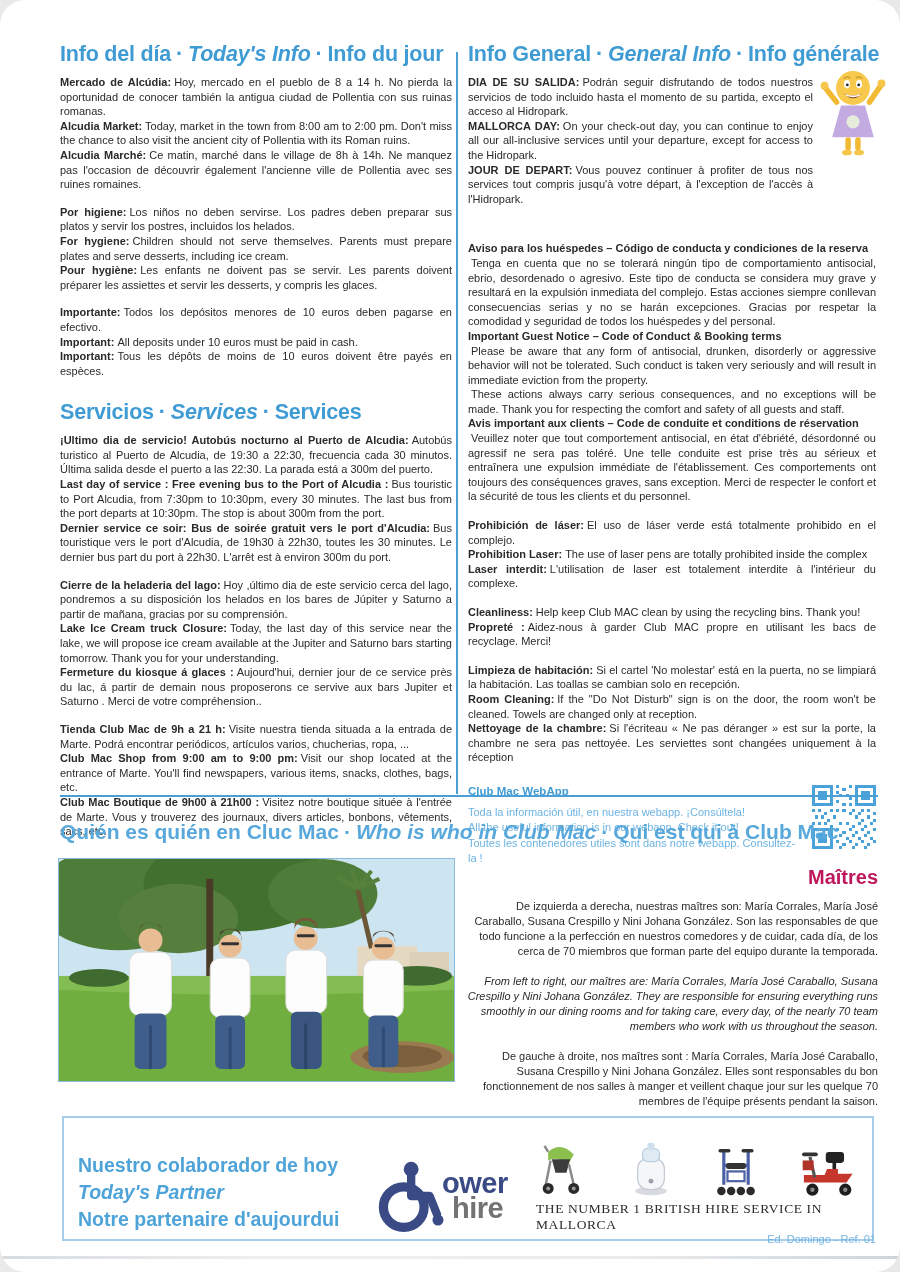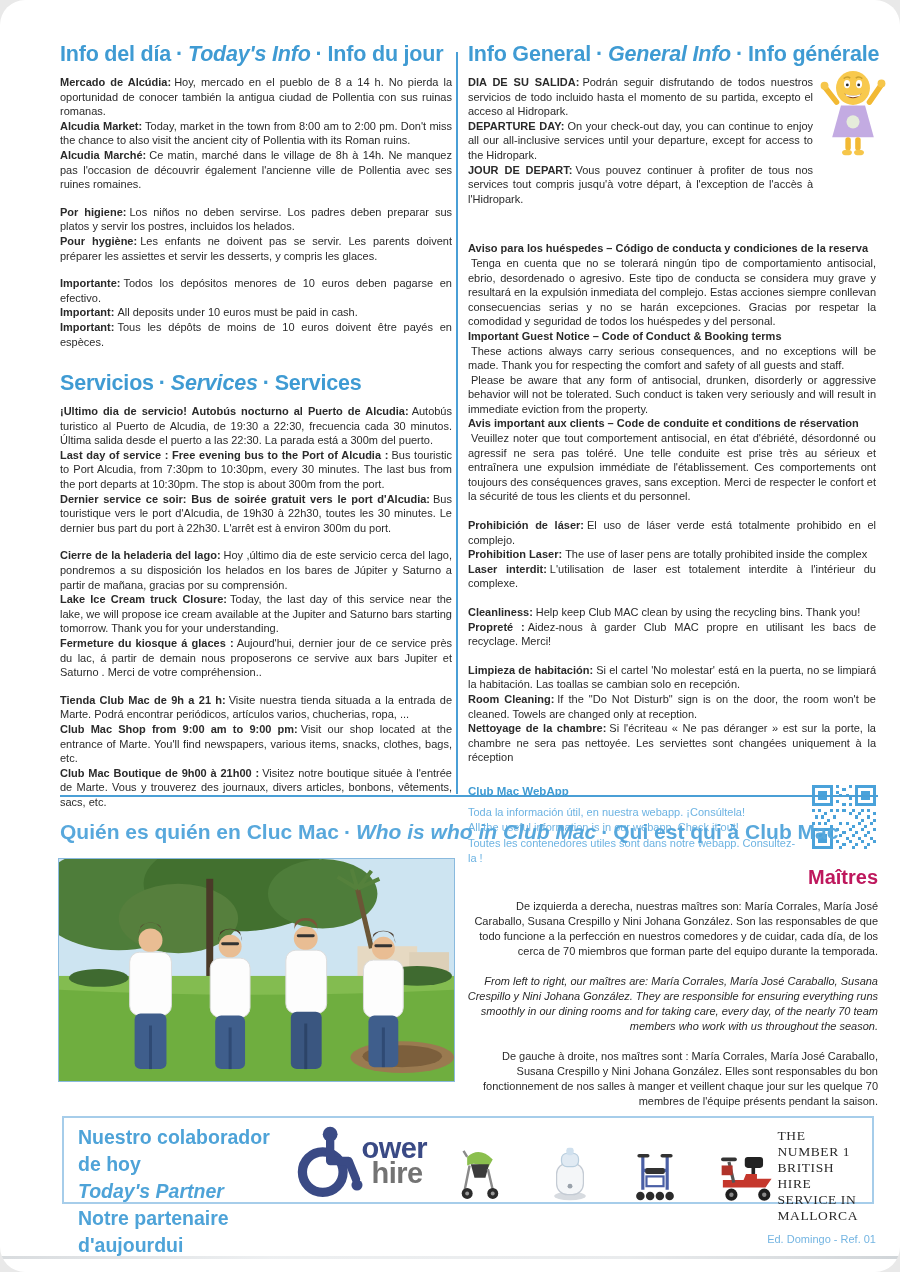--- a/index.html
+++ b/index.html
@@ -30,29 +30,29 @@
   .webapp-title{font-size:11.5px;font-weight:bold;color:#3f9bd3;margin-bottom:8px;}
   .webapp-line{font-size:11px;line-height:15.5px;color:#6db3e2;}
   .qr{width:64px;height:64px;flex:0 0 auto;}
   
   .photo{position:absolute;left:58px;top:858px;width:397px;height:224px;border:1px solid #8abade;box-sizing:border-box;}
   .maitres{position:absolute;left:466px;top:866px;width:412px;text-align:right;}
   .maitres-title{font-size:20px;font-weight:bold;color:#be185d;margin:0 0 10px 0;}
   .maitres p{margin:0 0 15px 0;font-size:11px;line-height:15px;color:#2a2a2a;}
   .maitres p.em{font-style:italic;}
   
-  .partner-box{position:absolute;left:62px;top:1116px;width:812px;height:88px;border:2px solid #a6cdea;
-               box-sizing:border-box;display:flex;align-items:flex-start;padding:6px 14px;gap:10px;}
+  .partner-box{position:absolute;left:62px;top:1116px;width:812px;height:125px;border:2px solid #a6cdea;
+               box-sizing:border-box;display:flex;align-items:flex-end;padding:6px 14px;gap:10px;}
   .partner-lines{width:300px;color:#4ea3d8;font-weight:bold;font-size:19.5px;line-height:27px;}
   .partner-lines .em{font-style:italic;}
   .logo{display:flex;align-items:center;width:150px;flex:0 0 auto;}
   .logo-text{margin-left:-8px;line-height:.85;}
   .logo-top{font-size:29px;font-weight:bold;color:#3a4a85;letter-spacing:-.5px;}
   .logo-bottom{font-size:29px;font-weight:bold;color:#737373;letter-spacing:-.5px;margin-left:10px;}
-  .hire-col{display:flex;align-items:center;flex:1;}
+  .hire-col{display:flex;flex-direction:column;align-items:center;flex:1;}
   .products{display:flex;align-items:flex-end;gap:34px;justify-content:center;}
   .tagline{margin-top:4px;font-family:"Liberation Serif",serif;font-size:13.5px;letter-spacing:.6px;color:#2b2b2b;}
   .footer{position:absolute;right:24px;top:1233px;font-size:11px;color:#74b5e2;}
   .bottom-scan{position:absolute;left:0;top:1256px;width:900px;height:3px;
                background:linear-gradient(90deg,#b9bfc4,#dfe3e6 30%,#d7dbde 70%,#aab2b8);opacity:.55;}
 </style>
 </head>
 <body>
 
 <div class="page">
@@ -63,20 +63,21 @@
     <div class="block">
 
     <div class="row"><span class="lbl">Mercado de Alcúdia:</span><span>Hoy, mercado en el pueblo de 8 a 14 h. No pierda la oportunidad de conocer también la antigua ciudad de Pollentia con sus ruinas romanas.</span></div>
         <div class="row em"><span class="lbl">Alcudia Market:</span><span>Today, market in the town from 8:00 am to 2:00 pm. Don't miss the chance to also visit the ancient city of Pollentia with its Roman ruins.</span></div>
         <div class="row"><span class="lbl">Alcudia Marché:</span><span>Ce matin, marché dans le village de 8h à 14h. Ne manquez pas l'occasion de découvrir également l'ancienne ville de Pollentia avec ses ruines romaines.</span></div>
       </div>
 
     <div class="block">
 
     <div class="row"><span class="lbl">Por higiene:</span><span>Los niños no deben servirse. Los padres deben preparar sus platos y servir los postres, incluidos los helados.</span></div>
+        <div class="row em"><span class="lbl">For hygiene:</span><span>Children should not serve themselves. Parents must prepare plates and serve desserts, including ice cream.</span></div>
         <div class="row"><span class="lbl">Pour hygiène:</span><span>Les enfants ne doivent pas se servir. Les parents doivent préparer les assiettes et servir les desserts, y compris les glaces.</span></div>
       </div>
 
     <div class="block">
 
     <div class="row"><span class="lbl">Importante:</span><span>Todos los depósitos menores de 10 euros deben pagarse en efectivo.</span></div>
         <div class="row em"><span class="lbl">Important:</span><span>All deposits under 10 euros must be paid in cash.</span></div>
         <div class="row"><span class="lbl">Important:</span><span>Tous les dépôts de moins de 10 euros doivent être payés en espèces.</span></div>
       </div>
 
@@ -105,31 +106,31 @@
   </div>
 
   <div class="vdivider"></div>
 
   <div class="col-right">
     <h2 class="sec-head"><span>Info General</span><span class="dot">·</span><span class="it">General Info</span><span class="dot">·</span><span>Info générale</span></h2>
 
     <div class="block" style="width:345px;">
 
     <div class="row"><span class="lbl">DIA DE SU SALIDA:</span><span>Podrán seguir disfrutando de todos nuestros servicios de todo incluido hasta el momento de su partida, excepto el acceso al Hidropark.</span></div>
-        <div class="row em"><span class="lbl">DEPARTURE DAY:</span><span>On your check-out day, you can continue to enjoy all our all-inclusive services until your departure, except for access to the Hidropark.</span></div>
+        <div class="row em"><span class="lbl">MALLORCA DAY:</span><span>On your check-out day, you can continue to enjoy all our all-inclusive services until your departure, except for access to the Hidropark.</span></div>
         <div class="row"><span class="lbl">JOUR DE DEPART:</span><span>Vous pouvez continuer à profiter de tous nos services tout compris jusqu'à votre départ, à l'exception de l'accès à l'Hidropark.</span></div>
       </div>
 
     <div class="block" style="margin-top:35px;">
 
     <div class="row"><span class="lbl">Aviso para los huéspedes – Código de conducta y condiciones de la reserva</span><span></span></div>
         <div class="row"><span class="lbl"></span><span>Tenga en cuenta que no se tolerará ningún tipo de comportamiento antisocial, ebrio, desordenado o agresivo. Este tipo de conducta se considera muy grave y resultará en la expulsión inmediata del complejo. Estas acciones siempre conllevan consecuencias serias y no se harán excepciones. Gracias por respetar la comodidad y seguridad de todos los huéspedes y del personal.</span></div>
         <div class="row em"><span class="lbl">Important Guest Notice – Code of Conduct &amp; Booking terms</span><span></span></div>
+        <div class="row em"><span class="lbl"></span><span>Please be aware that any form of antisocial, drunken, disorderly or aggressive behavior will not be tolerated. Such conduct is taken very seriously and will result in immediate eviction from the property.</span></div>
         <div class="row em"><span class="lbl"></span><span>These actions always carry serious consequences, and no exceptions will be made. Thank you for respecting the comfort and safety of all guests and staff.</span></div>
-        <div class="row em"><span class="lbl"></span><span>Please be aware that any form of antisocial, drunken, disorderly or aggressive behavior will not be tolerated. Such conduct is taken very seriously and will result in immediate eviction from the property.</span></div>
         <div class="row"><span class="lbl">Avis important aux clients – Code de conduite et conditions de réservation</span><span></span></div>
         <div class="row"><span class="lbl"></span><span>Veuillez noter que tout comportement antisocial, en état d'ébriété, désordonné ou agressif ne sera pas toléré. Une telle conduite est prise très au sérieux et entraînera une expulsion immédiate de l'établissement. Ces comportements ont toujours des conséquences graves, sans exception. Merci de respecter le confort et la sécurité de tous les clients et du personnel.</span></div>
       </div>
 
     <div class="block" style="margin-top:14px;">
 
     <div class="row"><span class="lbl">Prohibición de láser:</span><span>El uso de láser verde está totalmente prohibido en el complejo.</span></div>
         <div class="row em"><span class="lbl">Prohibition Laser:</span><span>The use of laser pens are totally prohibited inside the complex</span></div>
         <div class="row"><span class="lbl">Laser interdit:</span><span>L'utilisation de laser est totalement interdite à l'intérieur du complexe.</span></div>
       </div>

